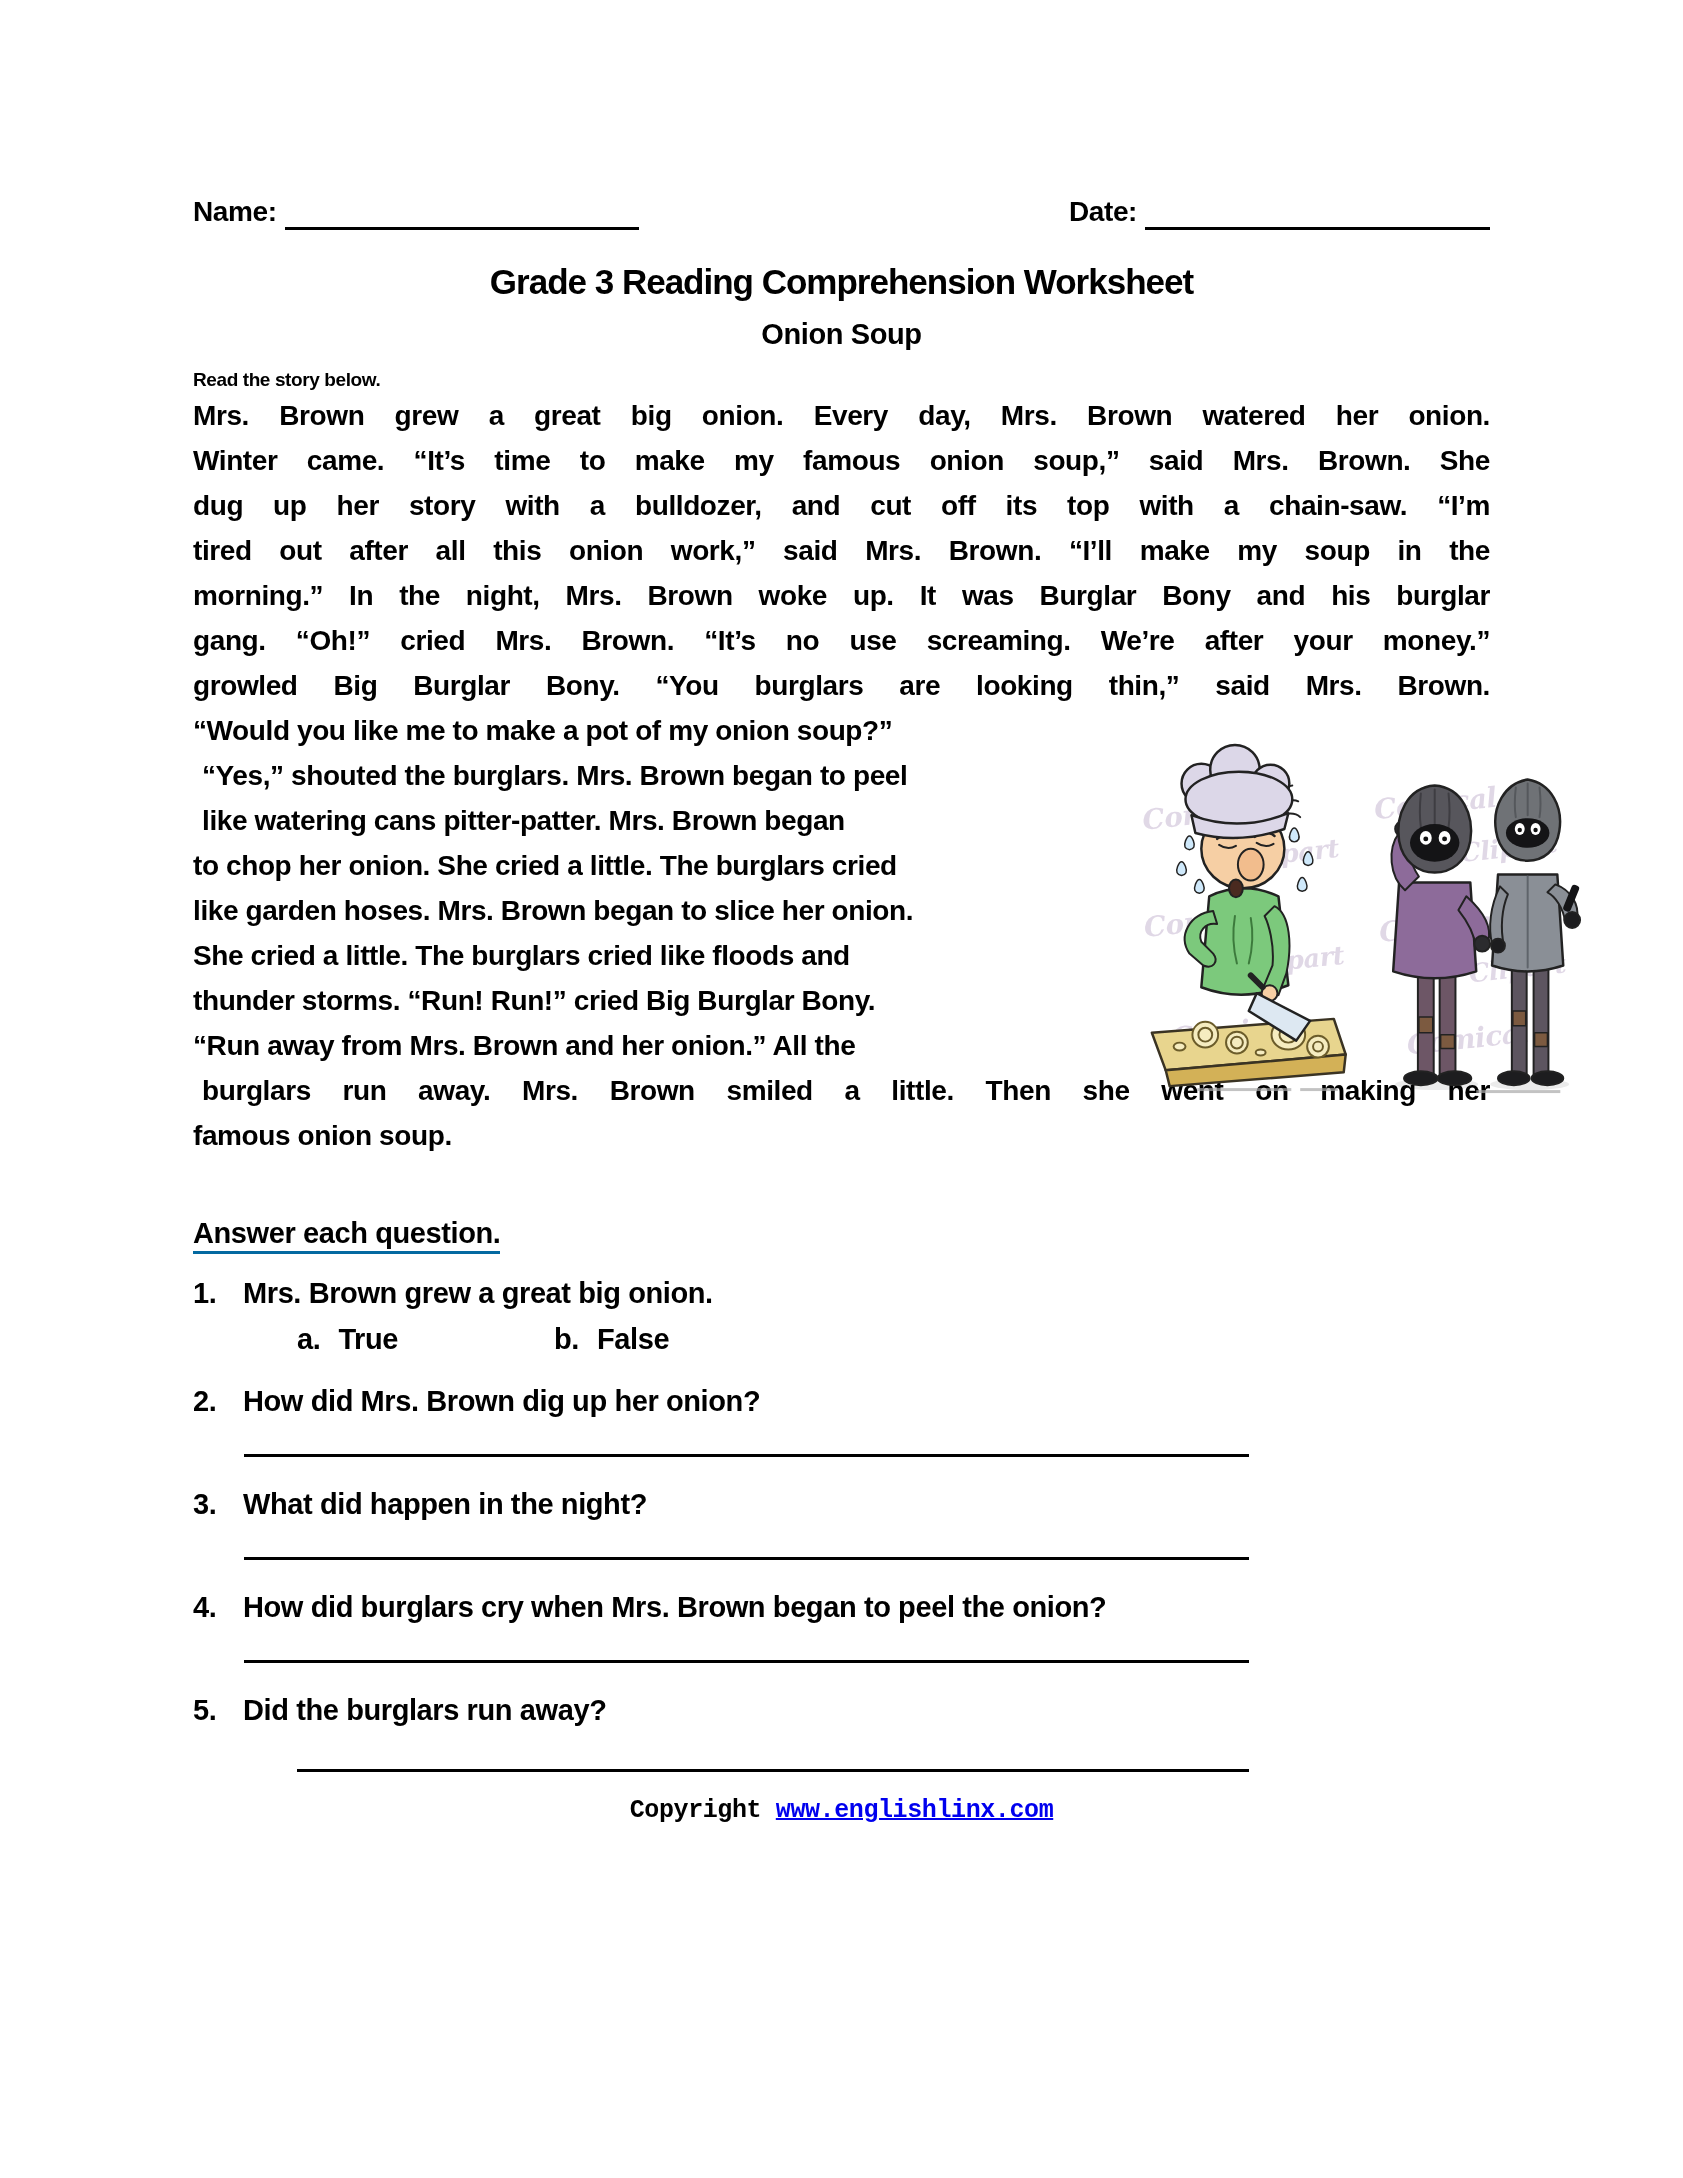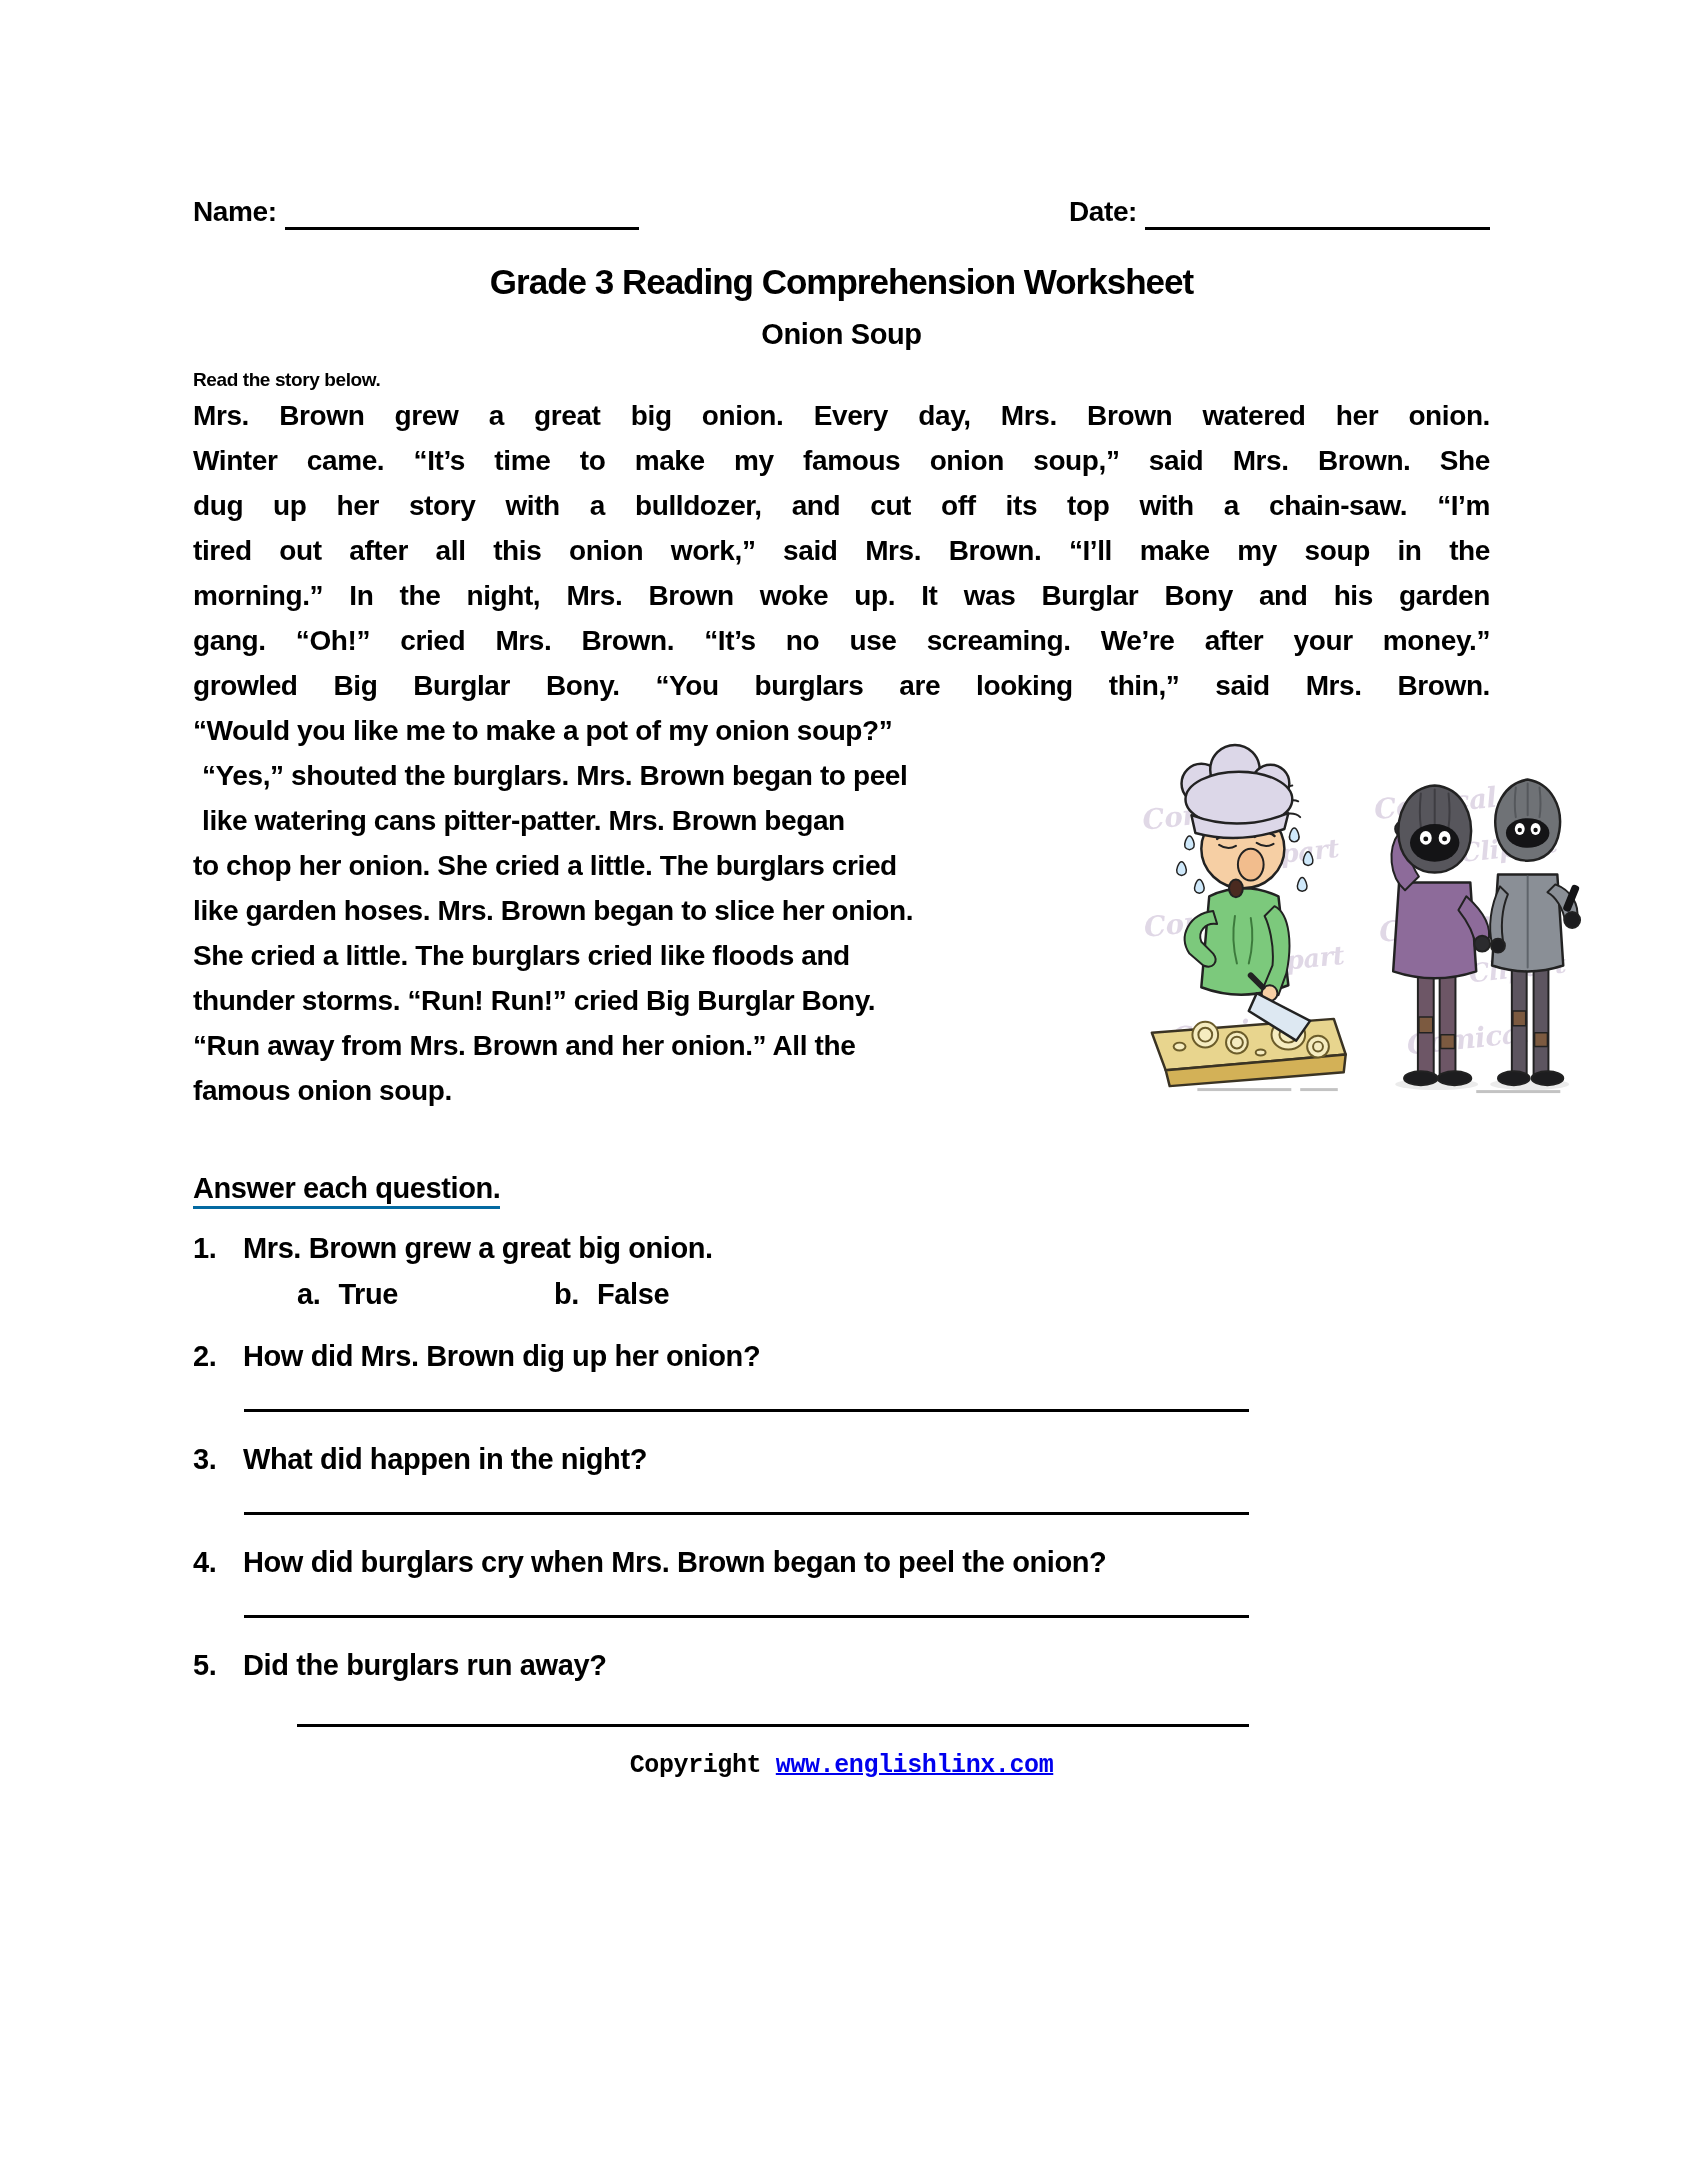--- a/index.html
+++ b/index.html
@@ -55,31 +55,32 @@
 
   <div class="title">Grade 3 Reading Comprehension Worksheet</div>
   <div class="subtitle">Onion Soup</div>
   <div class="instruction">Read the story below.</div>
 
   <div class="story">
     <div class="story-line j">Mrs. Brown grew a great big onion. Every day, Mrs. Brown watered her onion.</div>
     <div class="story-line j">Winter came. “It’s time to make my famous onion soup,” said Mrs. Brown. She</div>
     <div class="story-line j">dug up her story with a bulldozer, and cut off its top with a chain-saw. “I’m</div>
     <div class="story-line j">tired out after all this onion work,” said Mrs. Brown. “I’ll make my soup in the</div>
-    <div class="story-line j">morning.” In the night, Mrs. Brown woke up. It was Burglar Bony and his garden</div>
+    <div class="story-line j">morning.” In the night, Mrs. Brown woke up. It was Burglar Bony and his burglar</div>
     <div class="story-line j">gang. “Oh!” cried Mrs. Brown. “It’s no use screaming. We’re after your money.”</div>
     <div class="story-line j">growled Big Burglar Bony. “You burglars are looking thin,” said Mrs. Brown.</div>
     <div class="story-line">“Would you like me to make a pot of my onion soup?”</div>
     <div class="story-line ind">“Yes,” shouted the burglars. Mrs. Brown began to peel</div>
     <div class="story-line ind">like watering cans pitter-patter. Mrs. Brown began</div>
     <div class="story-line">to chop her onion. She cried a little. The burglars cried</div>
     <div class="story-line">like garden hoses. Mrs. Brown began to slice her onion.</div>
     <div class="story-line">She cried a little. The burglars cried like floods and</div>
     <div class="story-line">thunder storms. “Run! Run!” cried Big Burglar Bony.</div>
     <div class="story-line">“Run away from Mrs. Brown and her onion.” All the</div>
+    <div class="story-line j ind">burglars run away. Mrs. Brown smiled a little. Then she went on making her</div>
     <div class="story-line">famous onion soup.</div>
 
     <svg class="illustration" viewBox="0 0 452 366">
 
       <g class="wm-group" opacity="0.3" fill="#9b7fae" transform="rotate(-6 226 180)">
         <text class="wm" x="14" y="70" font-size="28">Comical</text>
         <text class="wm" x="110" y="118" font-size="26">Clipart</text>
         <text class="wm" x="4" y="178" font-size="28">Comical</text>
         <text class="wm" x="104" y="226" font-size="26">Clipart</text>
         <text class="wm" x="20" y="292" font-size="28">Comical</text>

